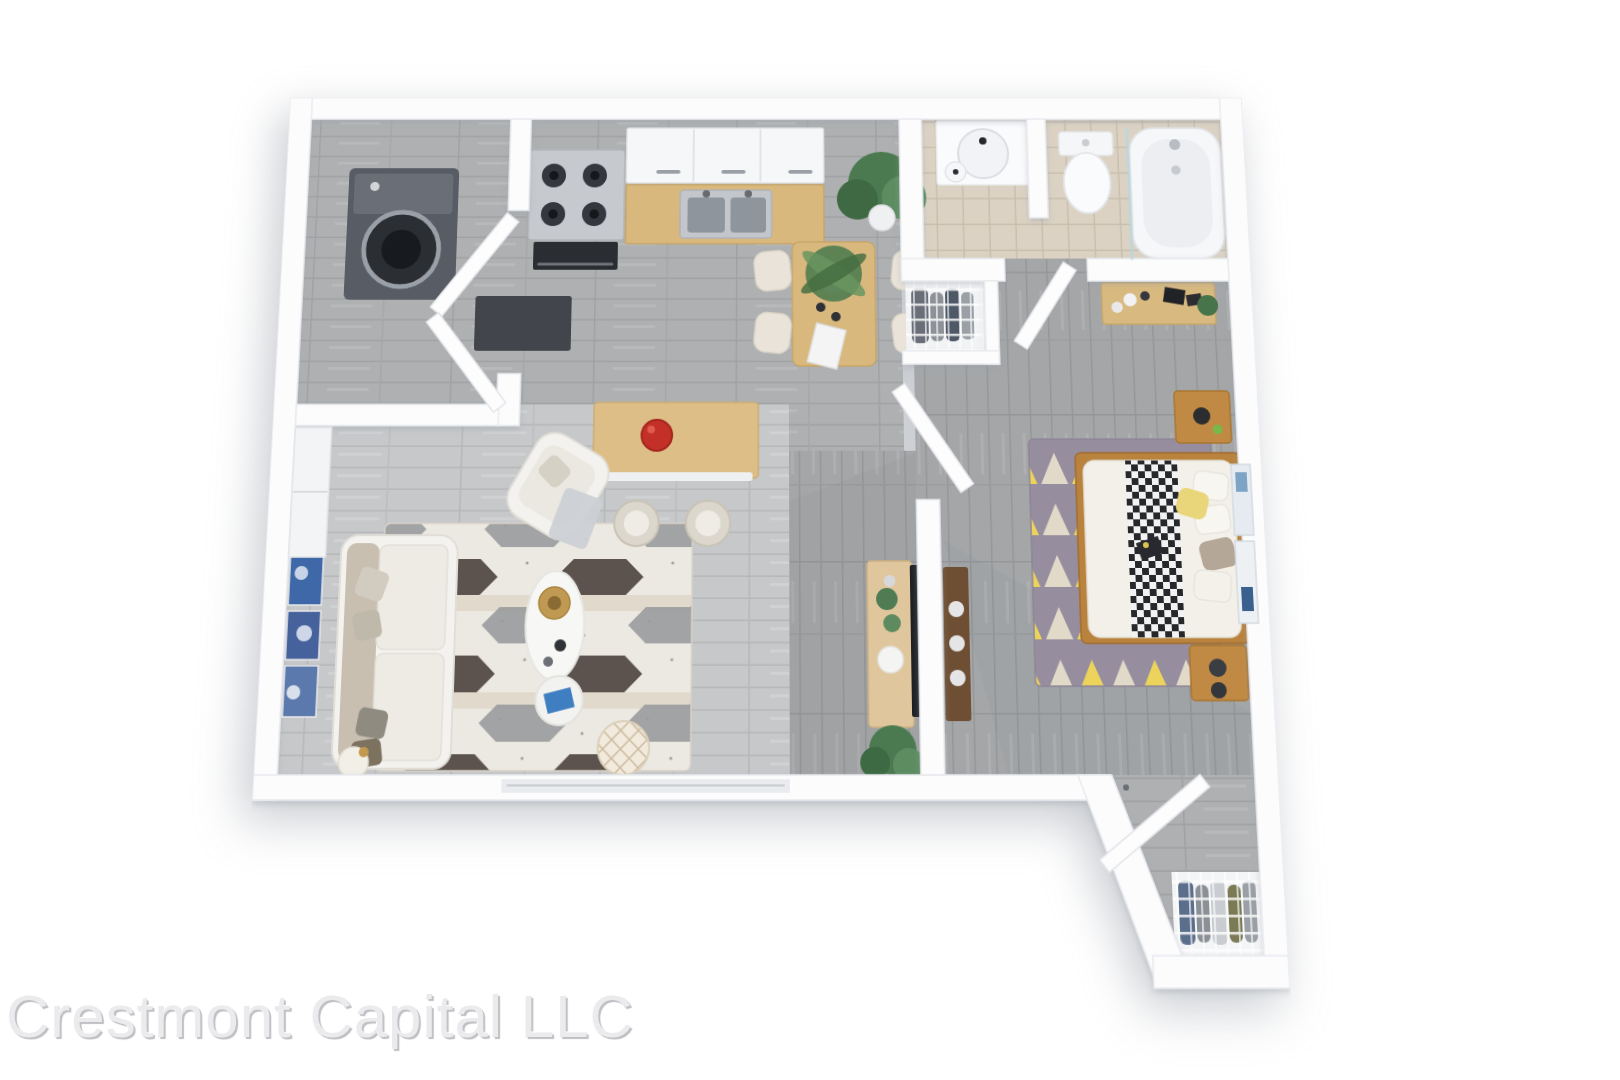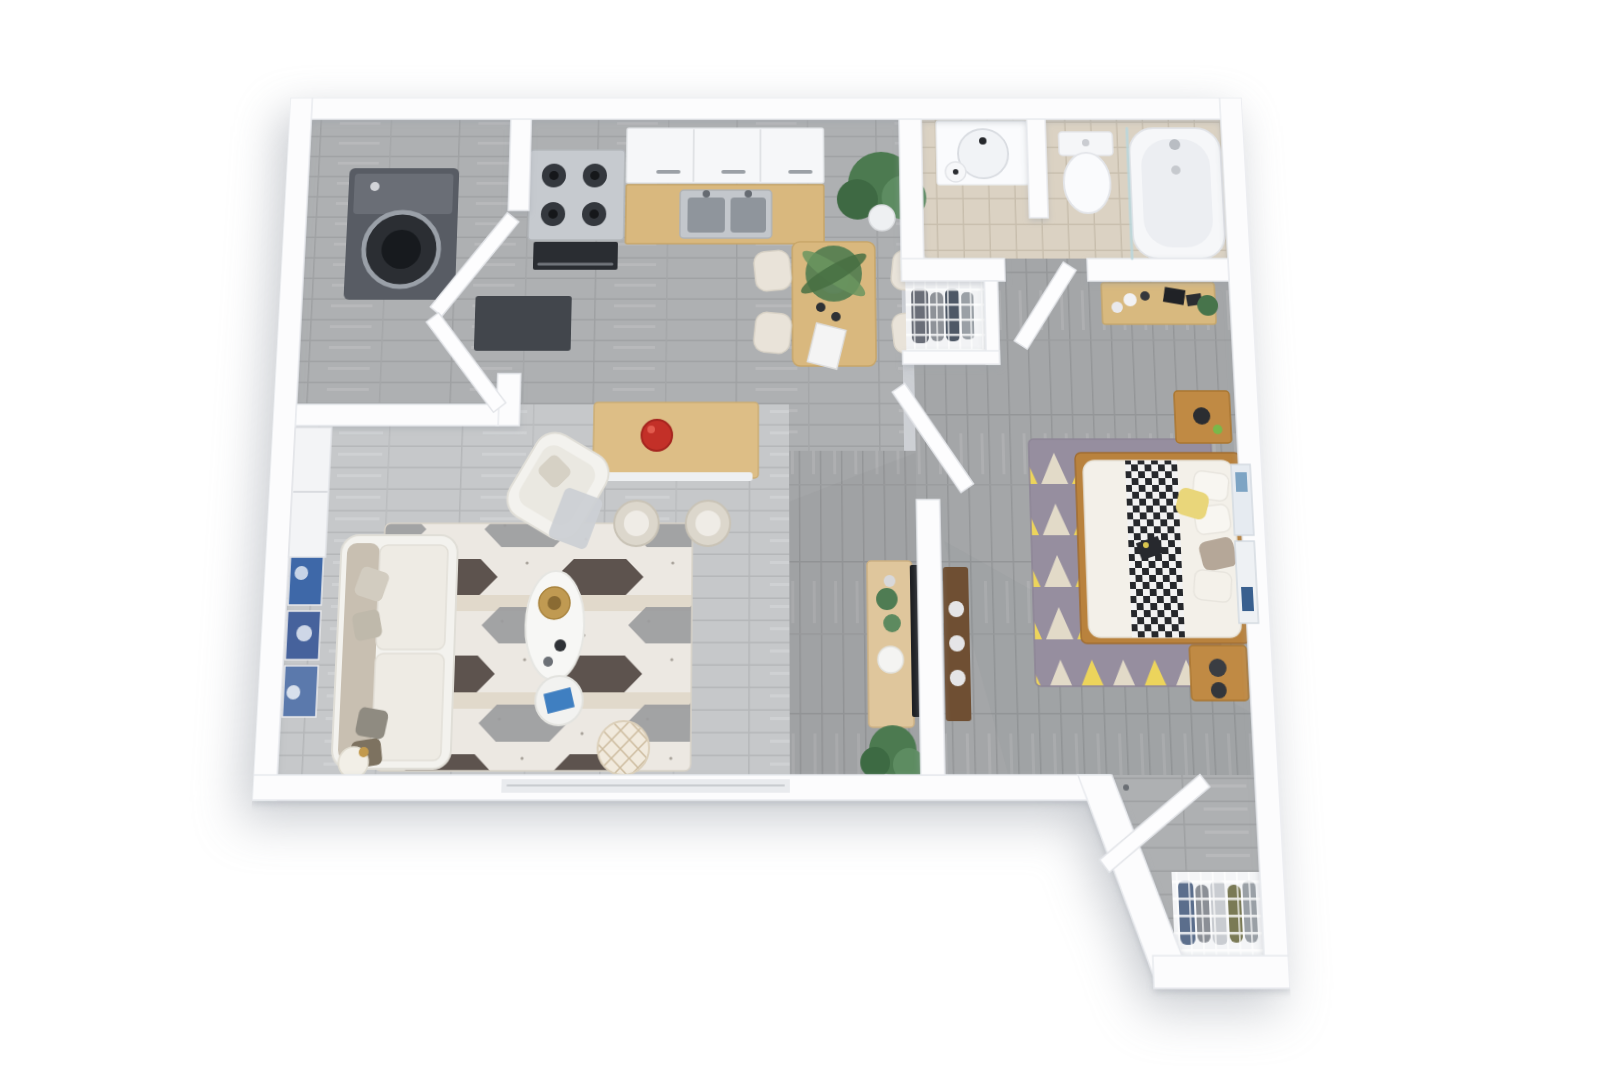--- a/index.html
+++ b/index.html
@@ -269,13 +269,14 @@
           <circle cx="44" cy="562" r="8" fill="#e6ecf4" opacity="0.85"></circle>
           <rect x="26" y="594" width="34" height="50" fill="#5b79ac" stroke="#e8e8ea" stroke-width="1.5"></rect>
           <circle cx="36" cy="620" r="7" fill="#eef2f7" opacity="0.85"></circle>
           <rect x="1000" y="392" width="20" height="72" fill="#e6ebf1" stroke="#d4dae1" stroke-width="1.5"></rect>
           <rect x="1004" y="400" width="12" height="20" fill="#7da4c4"></rect>
           <rect x="1000" y="470" width="20" height="82" fill="#eef1f4" stroke="#d4dae1" stroke-width="1.5"></rect>
           <rect x="1004" y="516" width="12" height="24" fill="#39608f"></rect>
         </g>
     </svg>
   </div>
+  <div id="watermark">Crestmont Capital LLC</div>
 </div>
 
 </body></html>

